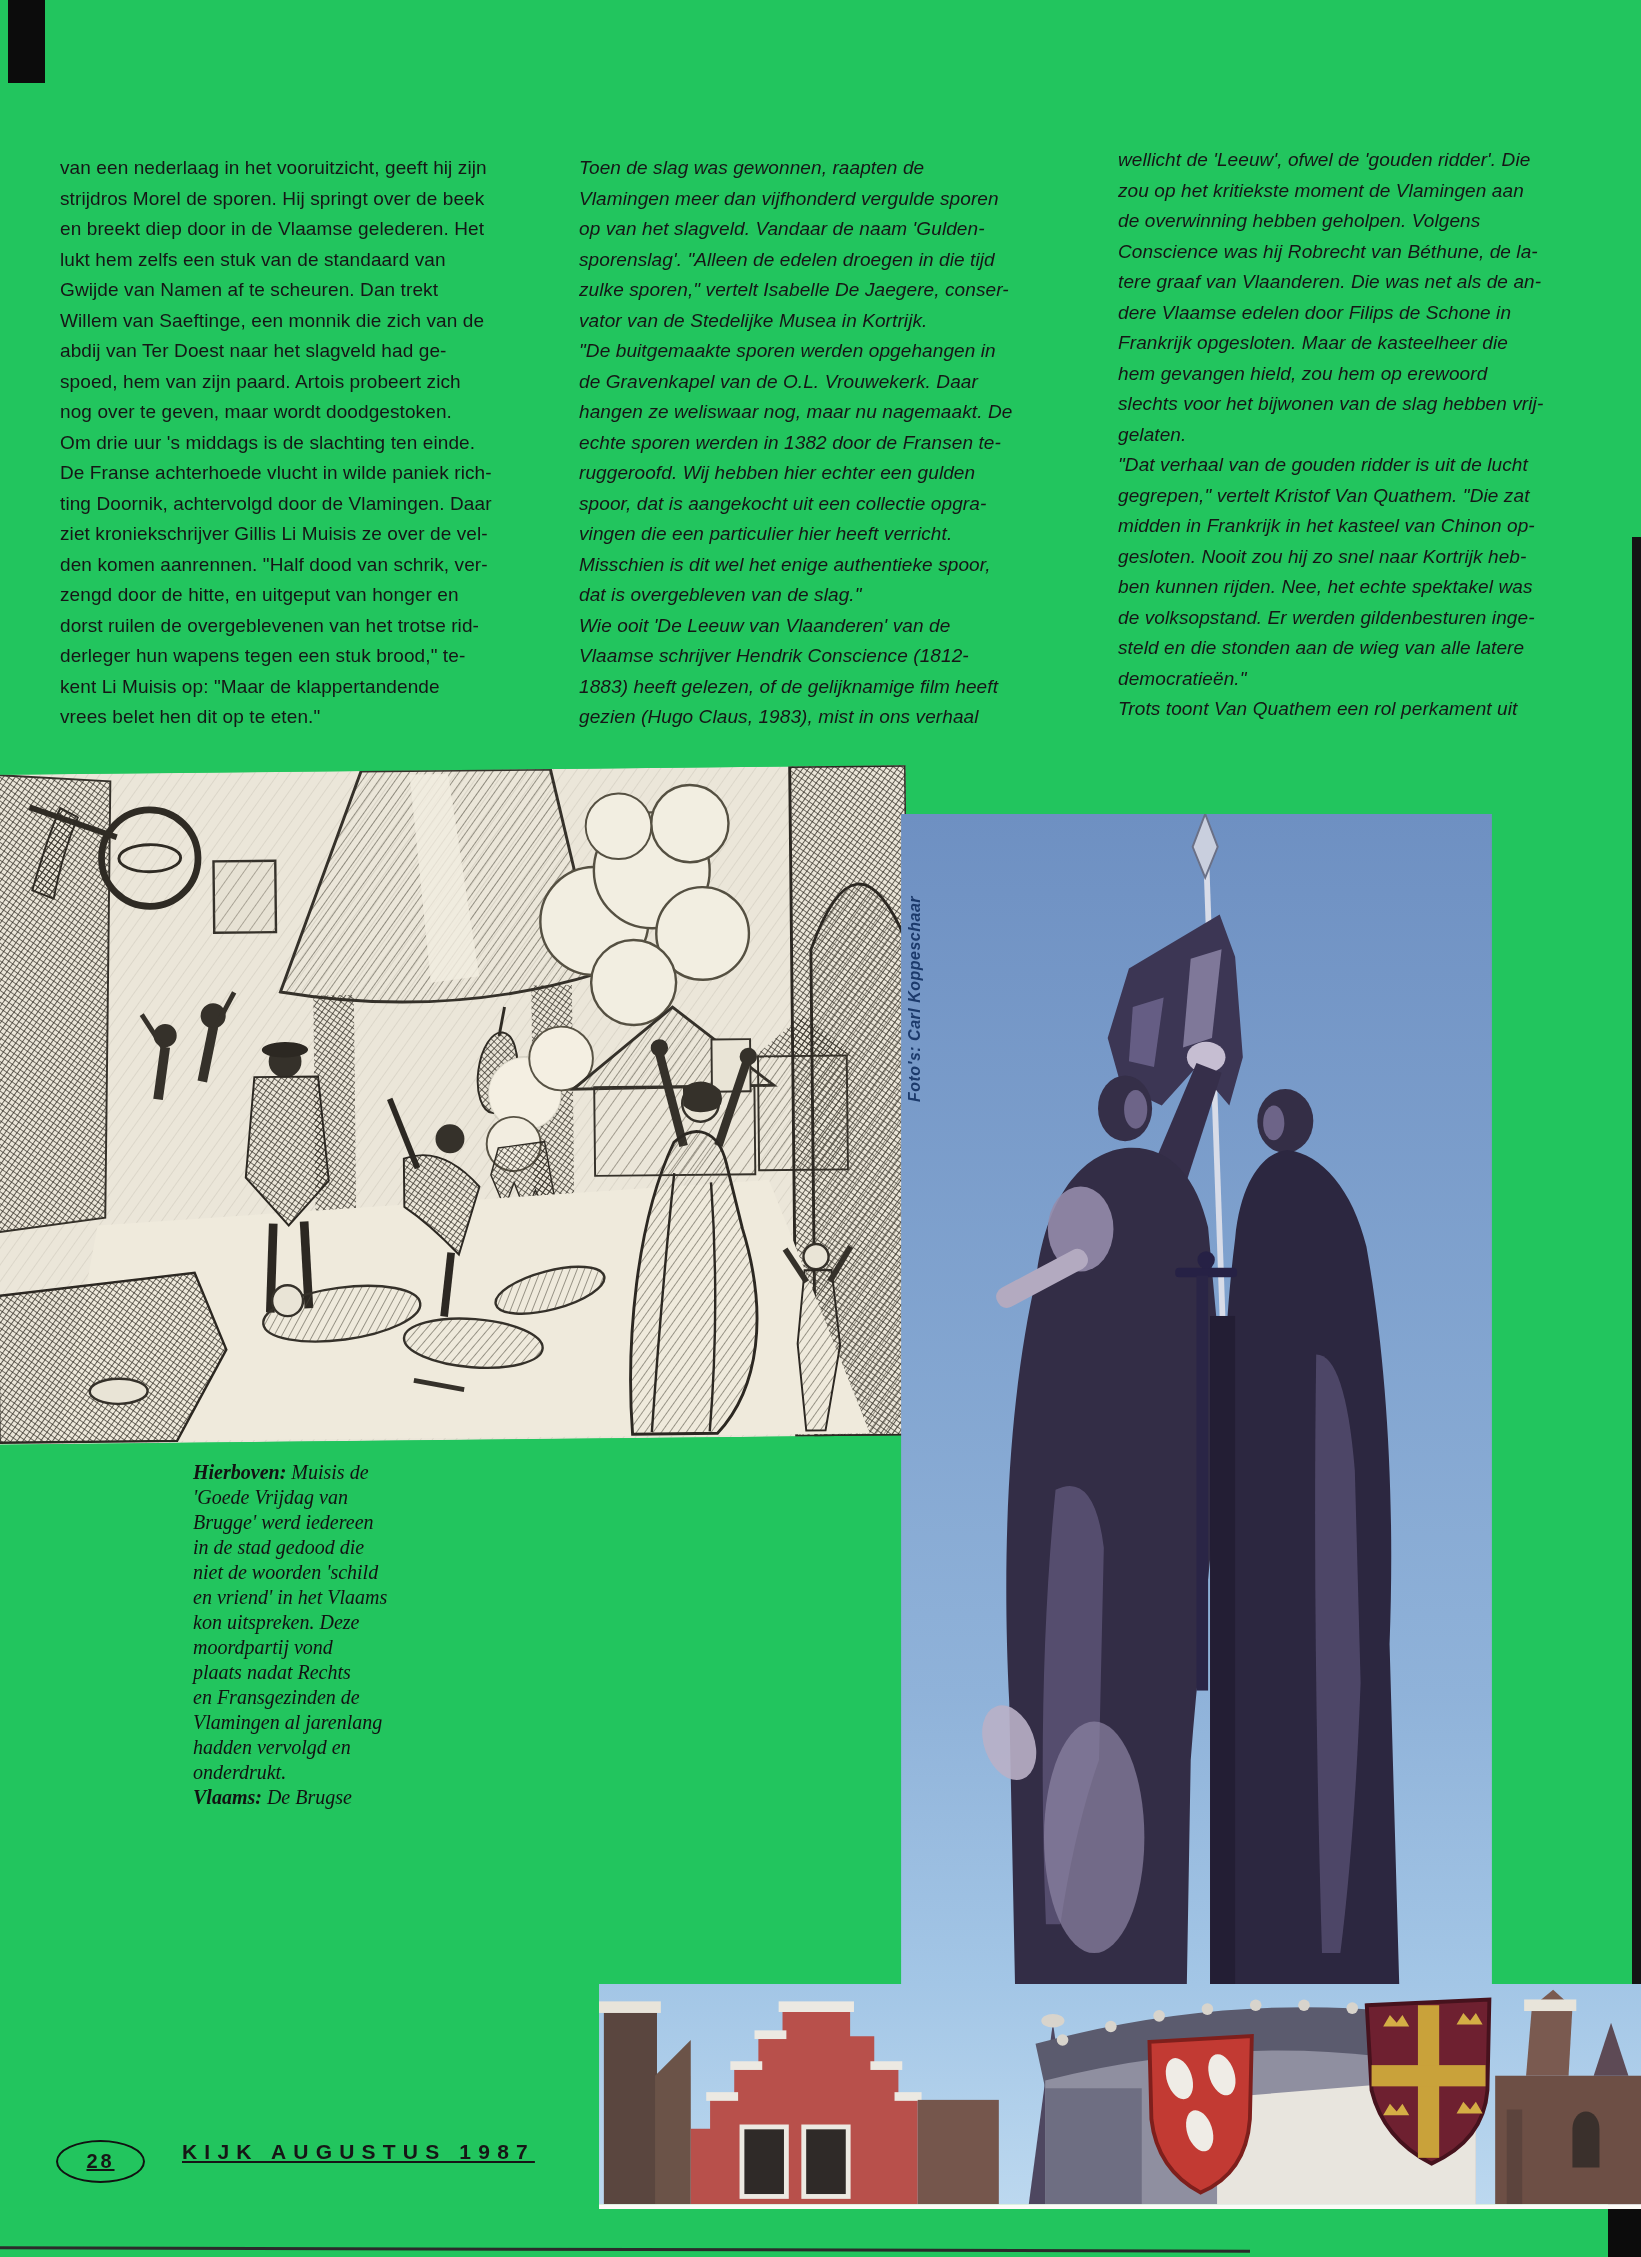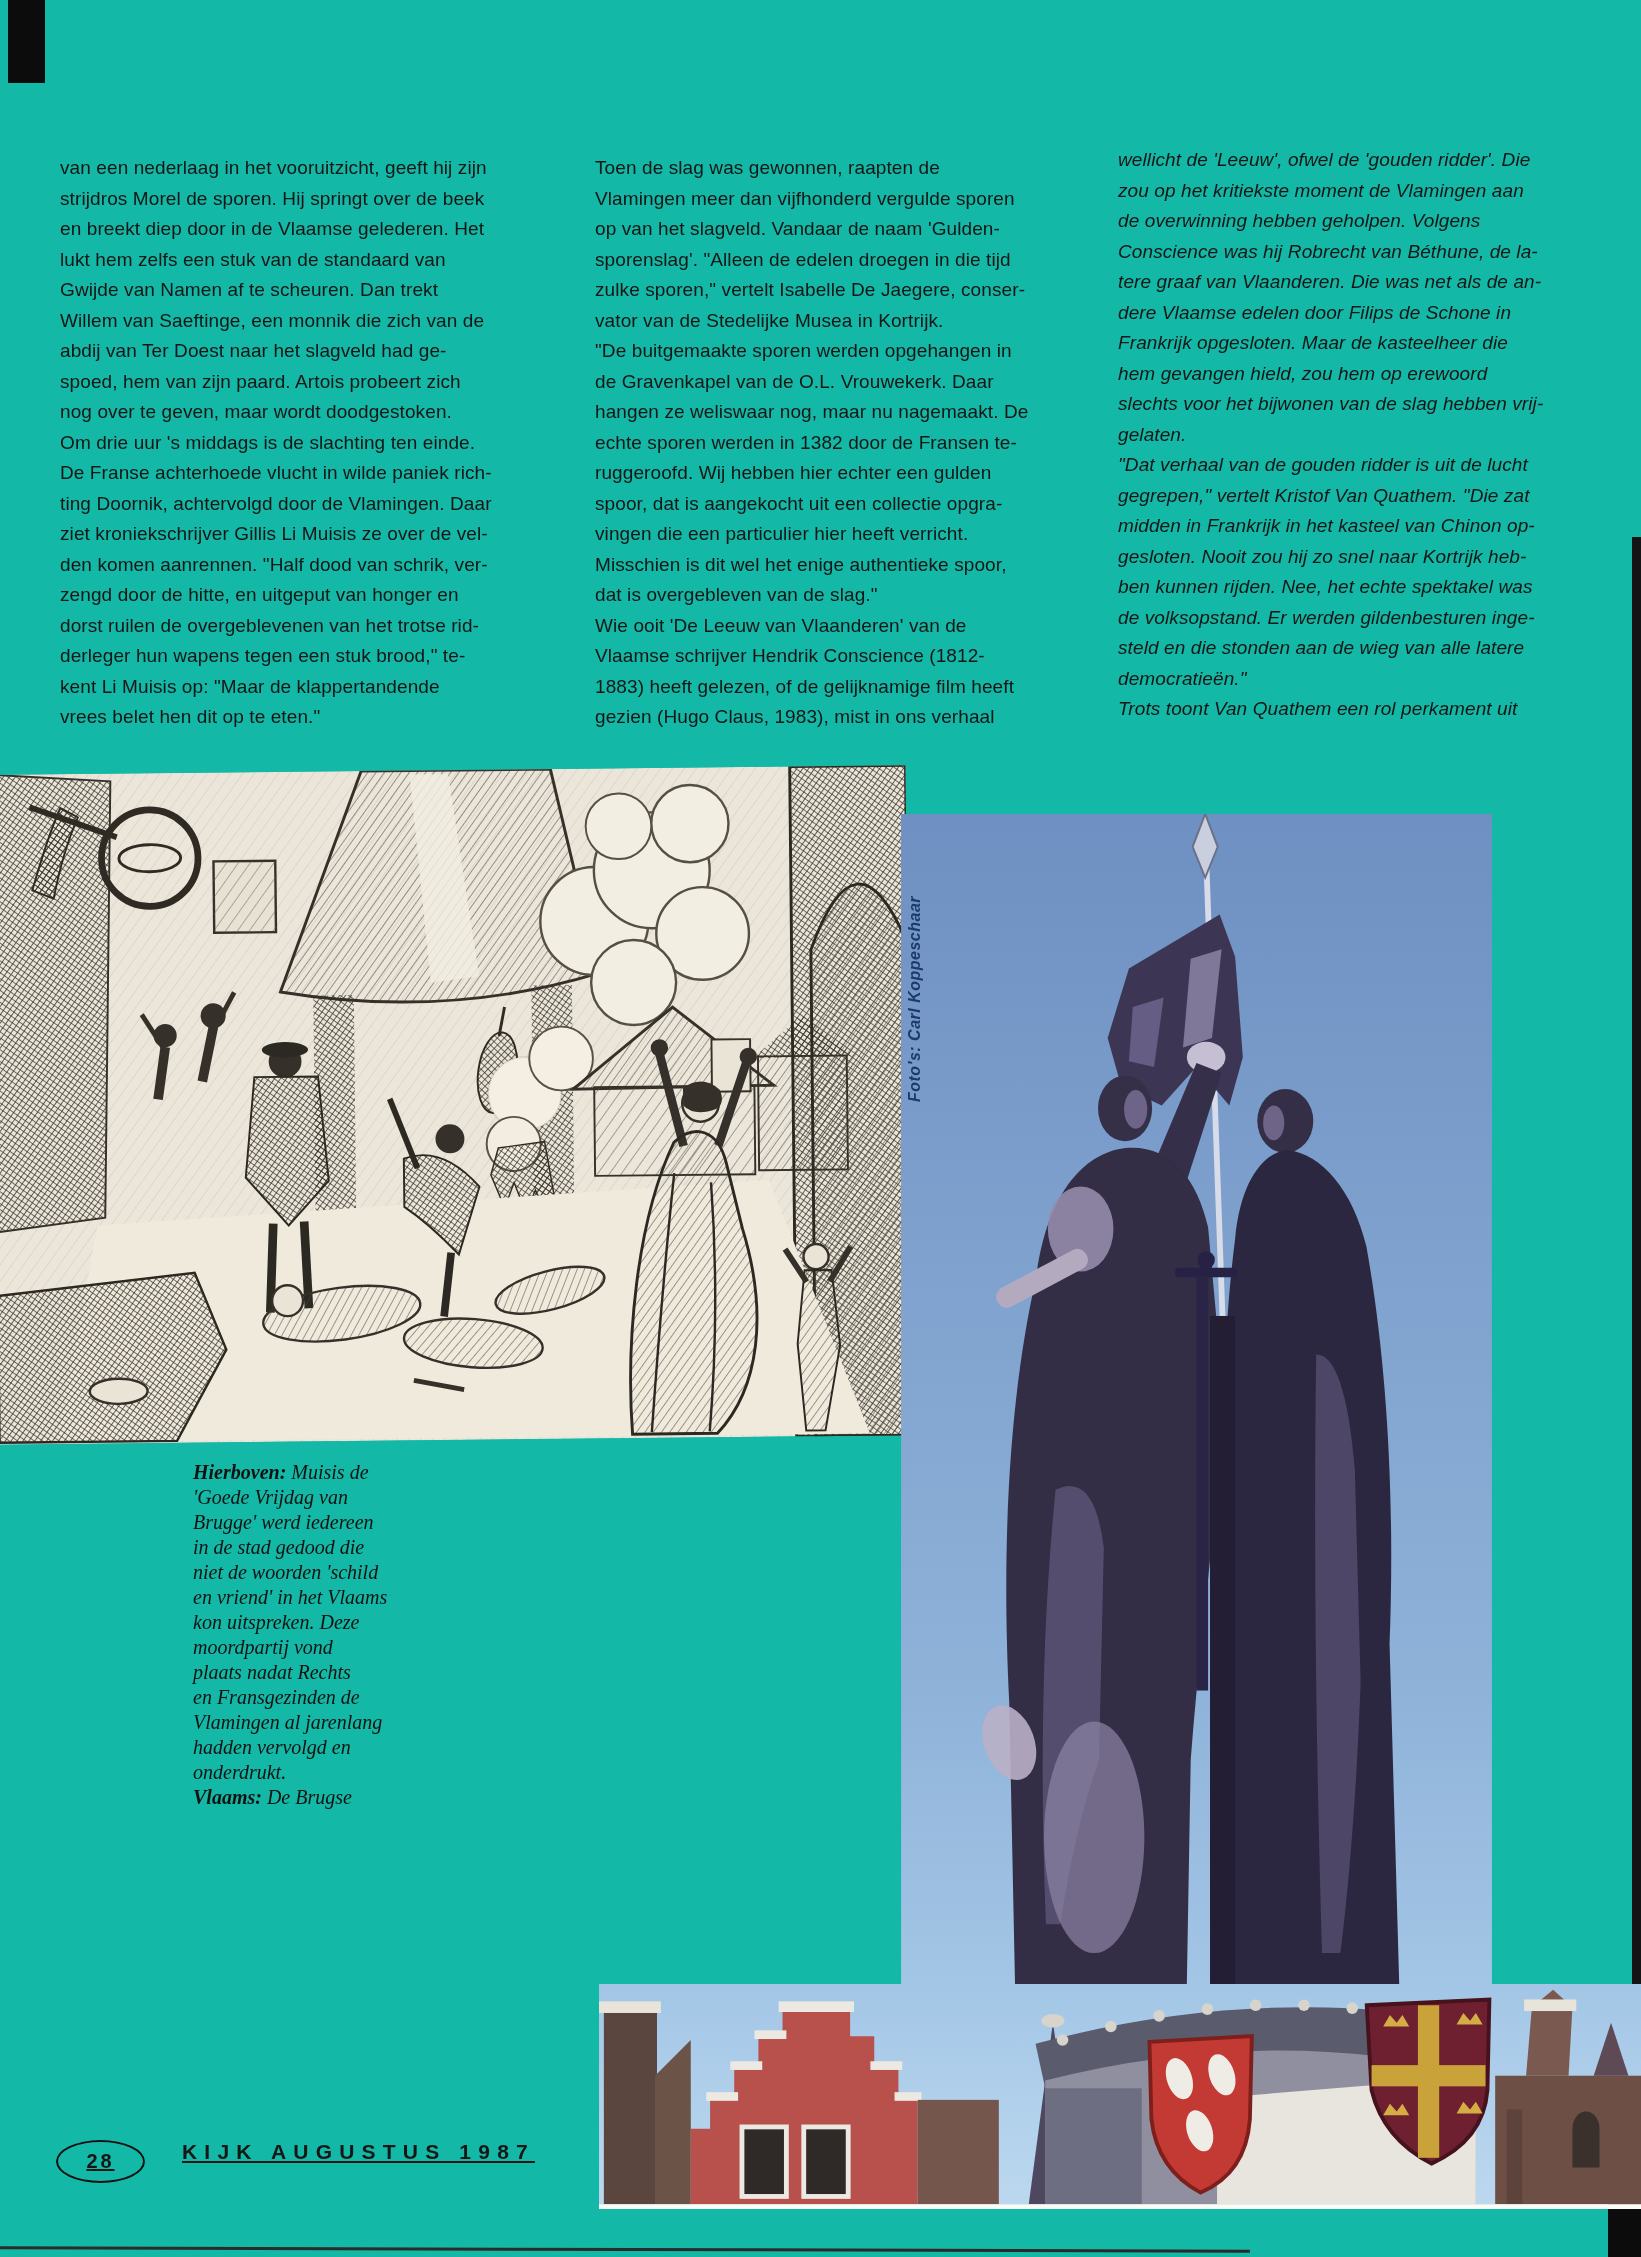--- a/index.html
+++ b/index.html
@@ -1,27 +1,27 @@
 <!DOCTYPE html>
 <html><head>
 <meta charset="utf-8">
 <style>
   html,body{margin:0;padding:0;background:#9a9a9a;}
-  .page{position:relative;width:1641px;height:2257px;background:#14b8a6;overflow:hidden;
+  .page{position:relative;width:1641px;height:2257px;background:#22c55e;overflow:hidden;
         font-family:"Liberation Sans",sans-serif;color:#161616;}
   
   .corner-mark{position:absolute;left:7.7px;top:0;width:37px;height:83px;background:#0c0c0c;}
   .edge-strip{position:absolute;right:0;top:537px;width:8.7px;height:1721px;background:#141414;}
   .edge-wedge{position:absolute;right:0;top:2203px;width:33px;height:54px;background:#0c0c0c;}
   .bottom-line{position:absolute;left:0;top:2248px;width:1250px;height:2.9px;background:#2b2b2b;transform:rotate(.15deg);}
   
   .col{position:absolute;top:153px;width:514px;font-size:19px;line-height:30.5px;
        white-space:pre-line;letter-spacing:0.1px;}
   .col.c1{left:60px;}
-  .col.c2{left:595px;}
+  .col.c2{left:579px;font-style:italic;}
   .col.c3{left:1118px;top:145px;font-style:italic;}
   
   .caption{position:absolute;left:193px;top:1460px;width:276px;
            font-family:"Liberation Serif",serif;font-style:italic;
            font-size:20px;line-height:25px;color:#121212;}
   .caption .lead{font-weight:bold;}
   .caption .rest{white-space:pre-line;}
   
   .photo-credit{position:absolute;left:906px;top:832px;height:270px;
       writing-mode:vertical-rl;transform:rotate(180deg);

